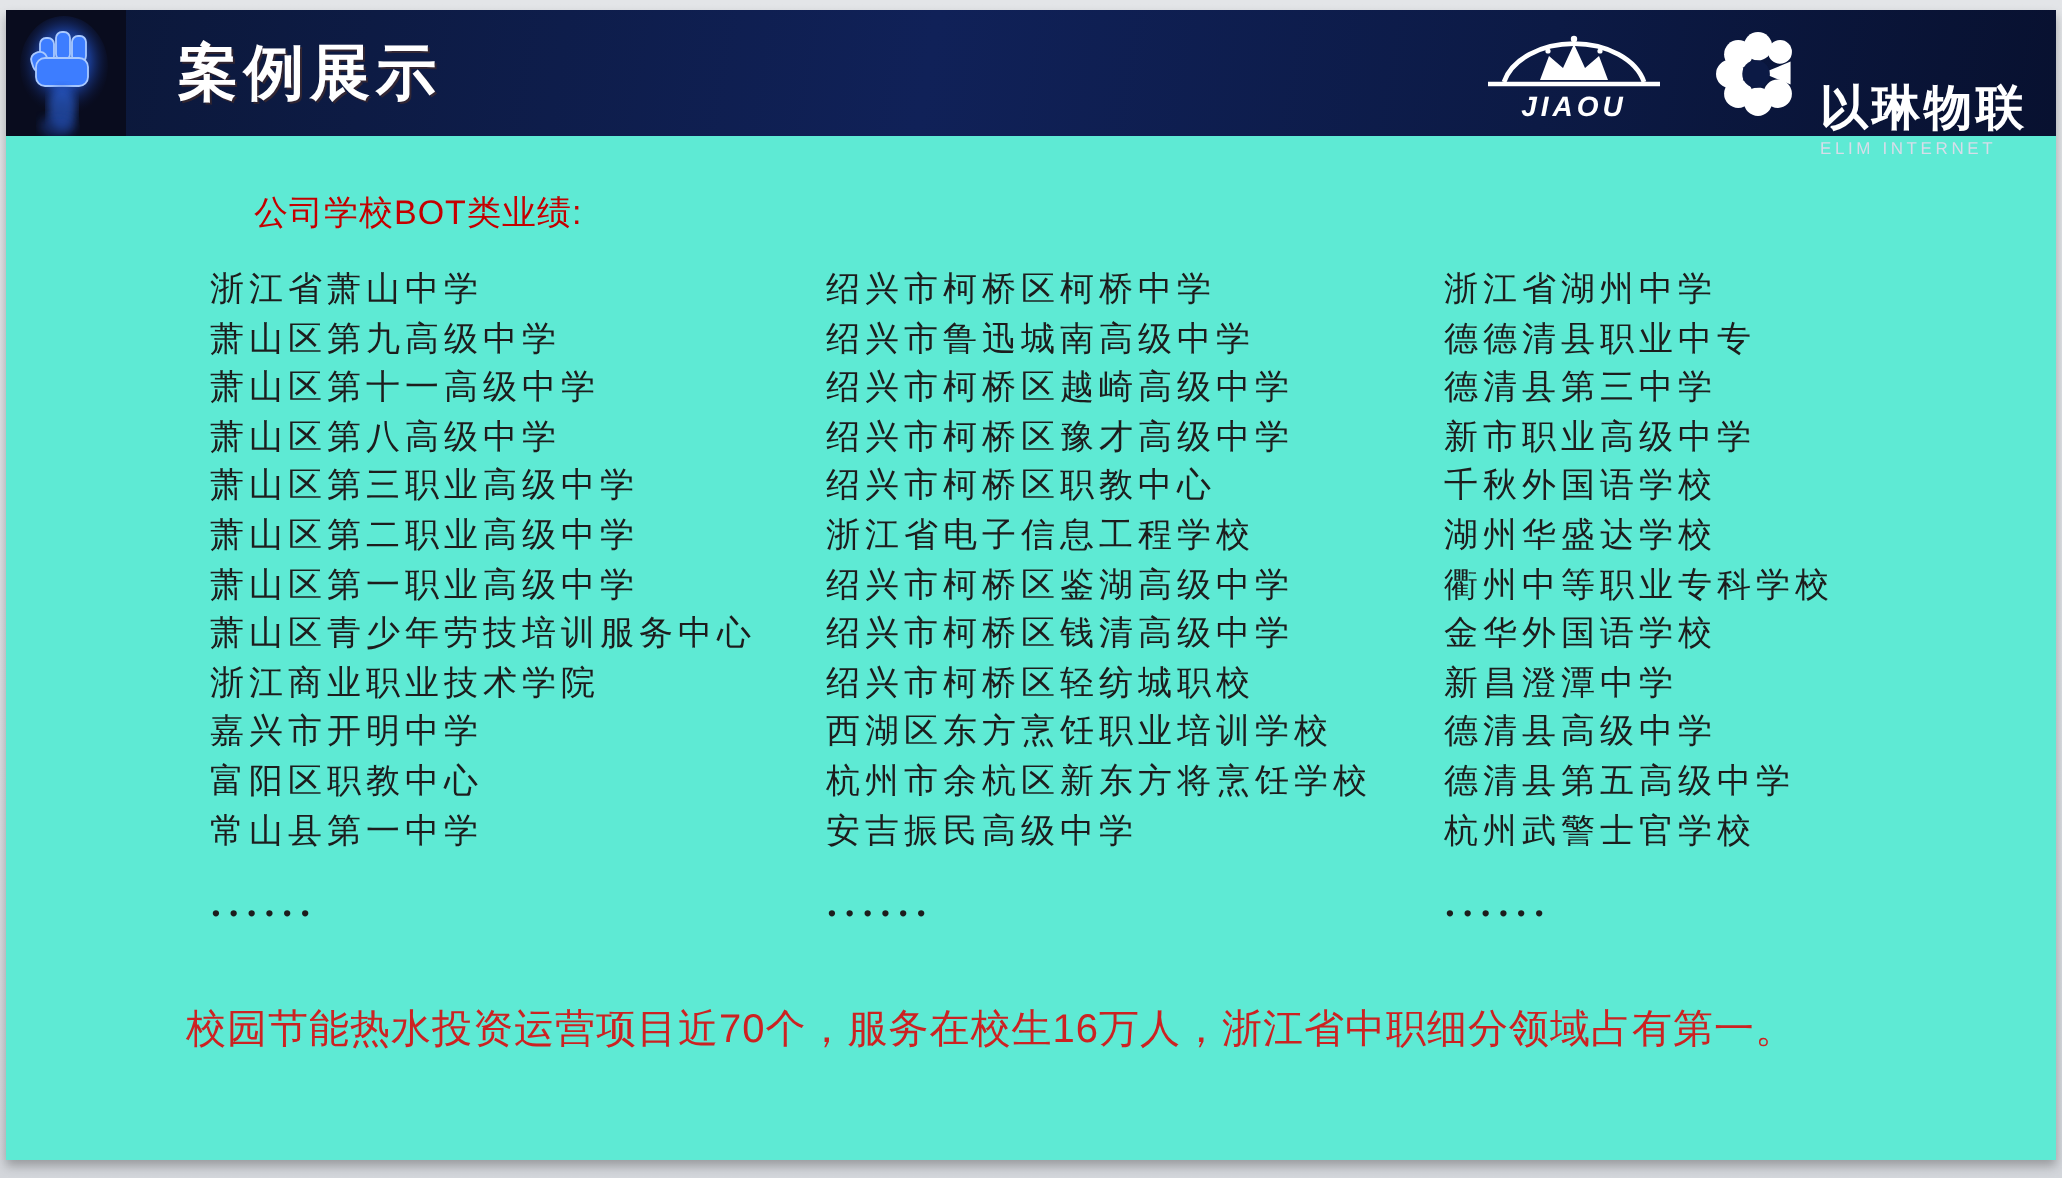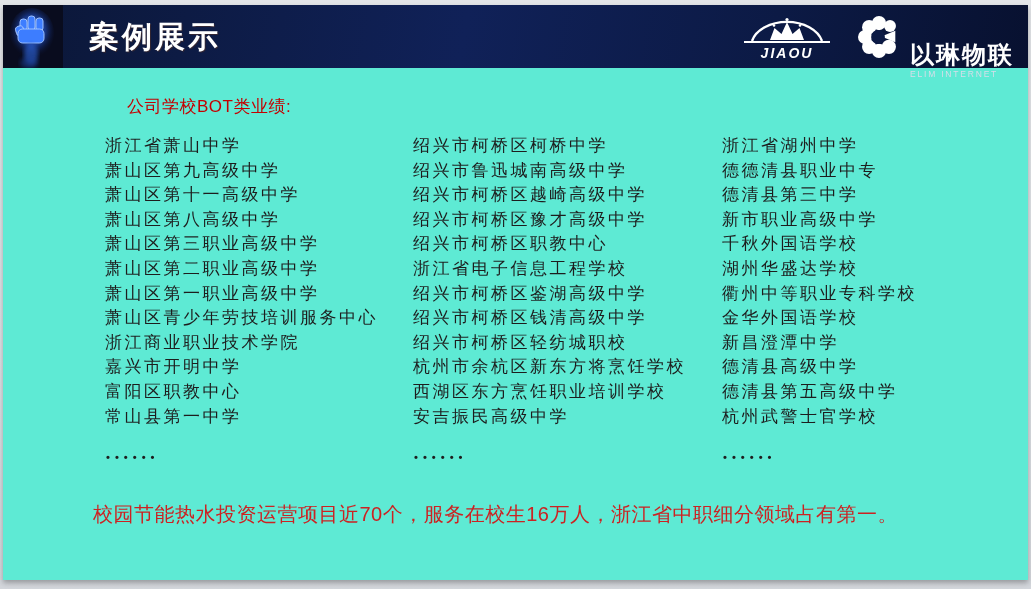--- a/index.html
+++ b/index.html
@@ -155,22 +155,22 @@
       <div class="column col-1">
         <div class="item">绍兴市柯桥区柯桥中学</div>
         <div class="item">绍兴市鲁迅城南高级中学</div>
         <div class="item">绍兴市柯桥区越崎高级中学</div>
         <div class="item">绍兴市柯桥区豫才高级中学</div>
         <div class="item">绍兴市柯桥区职教中心</div>
         <div class="item">浙江省电子信息工程学校</div>
         <div class="item">绍兴市柯桥区鉴湖高级中学</div>
         <div class="item">绍兴市柯桥区钱清高级中学</div>
         <div class="item">绍兴市柯桥区轻纺城职校</div>
+        <div class="item">西湖区东方烹饪职业培训学校</div>
         <div class="item">杭州市余杭区新东方将烹饪学校</div>
-        <div class="item">西湖区东方烹饪职业培训学校</div>
         <div class="item">安吉振民高级中学</div>
         <div class="item dots">......</div>
       </div>
       <div class="column col-2">
         <div class="item">浙江省湖州中学</div>
         <div class="item">德德清县职业中专</div>
         <div class="item">德清县第三中学</div>
         <div class="item">新市职业高级中学</div>
         <div class="item">千秋外国语学校</div>
         <div class="item">湖州华盛达学校</div>

